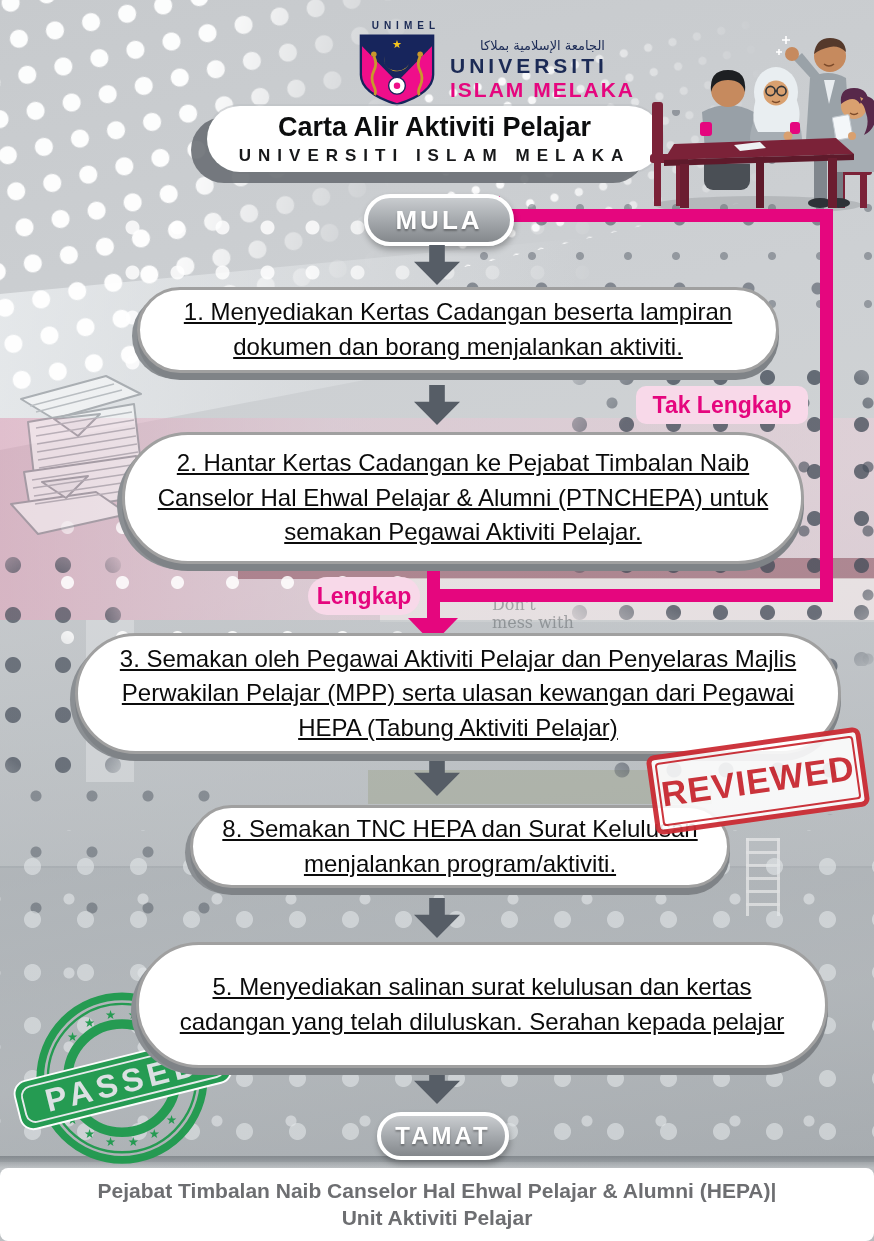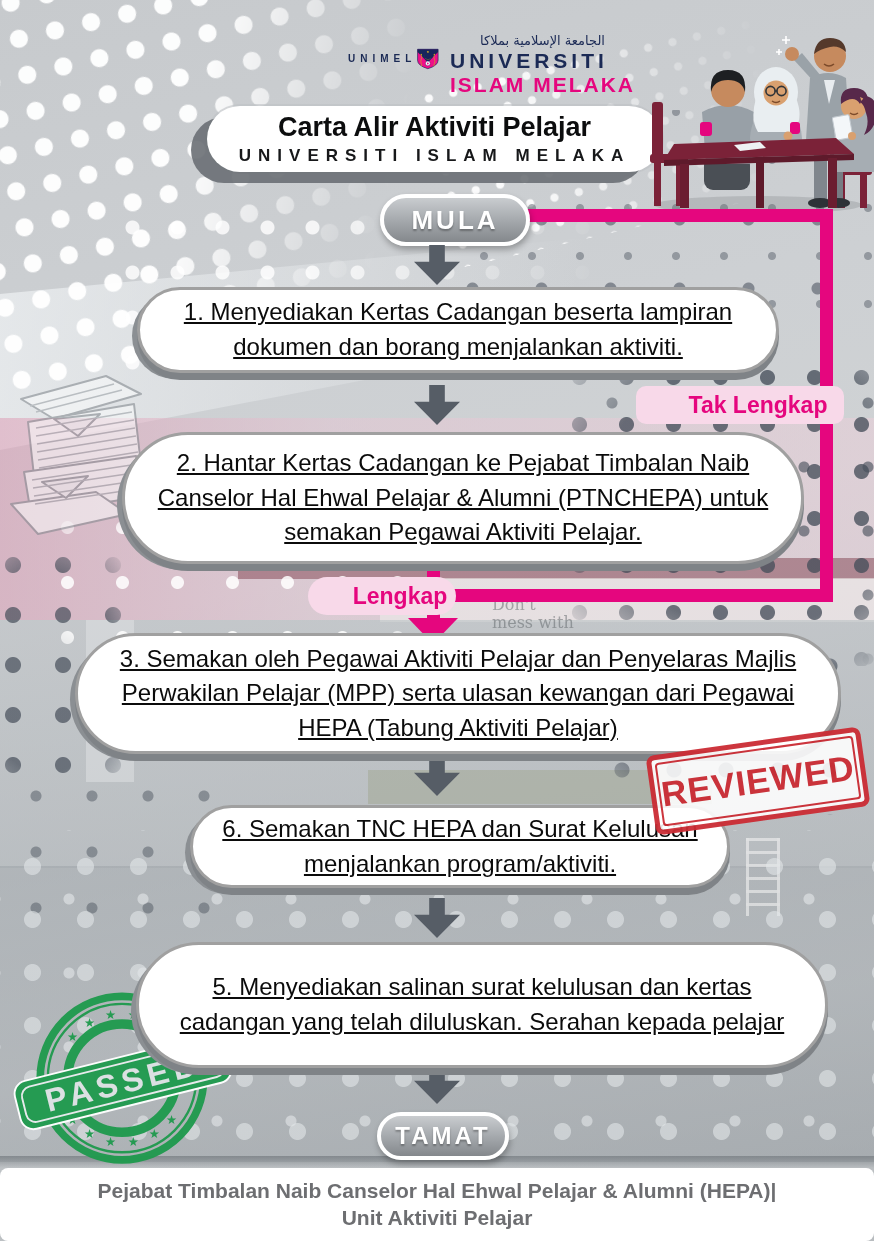--- a/index.html
+++ b/index.html
@@ -29,37 +29,37 @@
   .dl3{left:110px;top:205px;width:570px;height:165px;background-image:radial-gradient(circle,rgba(255,255,255,.8) 6.5px,transparent 7.5px);background-size:45px 45px;-webkit-mask-image:linear-gradient(100deg,#000 35%,transparent 85%);mask-image:linear-gradient(100deg,#000 35%,transparent 85%);}
   .dwm{left:40px;top:500px;width:400px;height:185px;background-image:radial-gradient(circle,rgba(255,255,255,.85) 6px,transparent 7px);background-size:55px 55px;-webkit-mask-image:radial-gradient(ellipse at 45% 50%,#000 55%,transparent 88%);mask-image:radial-gradient(ellipse at 45% 50%,#000 55%,transparent 88%);}
   .dd1{left:556px;top:354px;width:318px;height:312px;background-image:radial-gradient(circle,rgba(70,78,90,.78) 7px,transparent 8px),radial-gradient(circle,rgba(70,78,90,.62) 5px,transparent 6px);background-size:47px 47px,64px 64px;background-position:0 0,24px 17px;-webkit-mask-image:radial-gradient(ellipse at 62% 45%,#000 55%,transparent 88%);mask-image:radial-gradient(ellipse at 62% 45%,#000 55%,transparent 88%);}
   .dd2{left:596px;top:640px;width:278px;height:175px;background-image:radial-gradient(circle,rgba(70,78,90,.72) 7px,transparent 8px);background-size:52px 52px;-webkit-mask-image:radial-gradient(ellipse at 60% 50%,#000 55%,transparent 90%);mask-image:radial-gradient(ellipse at 60% 50%,#000 55%,transparent 90%);}
   .dd3{left:-12px;top:540px;width:145px;height:262px;background-image:radial-gradient(circle,rgba(70,78,90,.7) 7.5px,transparent 8.5px);background-size:50px 50px;-webkit-mask-image:radial-gradient(ellipse at 40% 50%,#000 55%,transparent 90%);mask-image:radial-gradient(ellipse at 40% 50%,#000 55%,transparent 90%);}
   .dd4{left:430px;top:110px;width:444px;height:235px;opacity:.85;background-image:radial-gradient(circle,rgba(70,78,90,.65) 5.5px,transparent 6.5px),radial-gradient(circle,rgba(70,78,90,.5) 3.5px,transparent 4.5px);background-size:69px 69px,48px 48px;background-position:8px 6px,30px 26px;}
   .dd5{left:8px;top:768px;width:210px;height:155px;background-image:radial-gradient(circle,rgba(80,88,98,.5) 5px,transparent 6px);background-size:56px 56px;}
   .dlb{left:0;top:830px;width:874px;height:330px;background-image:radial-gradient(circle,rgba(226,230,232,.6) 8px,transparent 9px),radial-gradient(circle,rgba(238,241,243,.5) 5px,transparent 6px);background-size:53px 53px,74px 74px;background-position:6px 10px,32px 32px;}
   
   .header{left:348px;top:20px;display:flex;gap:10px;z-index:3;}
-  .crest{display:flex;flex-direction:row;align-items:center;width:92px;}
+  .crest{display:flex;flex-direction:column;align-items:flex-end;width:92px;}
   .crest-acronym{font-size:10px;font-weight:bold;letter-spacing:5px;color:#1b2a55;margin-bottom:1px;}
   .wordmark{margin-top:14px;display:flex;flex-direction:column;line-height:1.15;justify-content:center;}
   .wm-arabic{font-family:"DejaVu Sans",sans-serif;font-size:13px;color:#1b2a55;text-align:center;}
   .wm-1{font-size:21px;font-weight:bold;letter-spacing:4px;color:#1b2a55;}
   .wm-2{font-size:21px;font-weight:bold;letter-spacing:2px;color:#e5067e;}
   .title-pill{left:207px;top:106px;width:455px;height:66px;background:#fff;border-radius:36px;box-shadow:-16px 11px 0 rgba(106,111,116,.9),0 0 0 2px rgba(190,193,196,.6);display:flex;flex-direction:column;align-items:center;justify-content:center;z-index:3;}
   .title-main{font-size:27px;font-weight:bold;color:#0c0d0e;line-height:1.15;}
   .title-sub{font-size:17px;font-weight:bold;letter-spacing:7px;color:#17181a;margin-top:2px;}
   
   .terminal{position:absolute;border-radius:26px;background:linear-gradient(180deg,#c9cccf 0%,#a9adb1 45%,#84888c 100%);border:4px solid #fff;color:#fff;font-weight:bold;letter-spacing:3px;display:flex;align-items:center;justify-content:center;z-index:7;box-shadow:1px 4px 6px rgba(0,0,0,.28);text-shadow:0 2px 2px rgba(0,0,0,.3);}
   .step{position:absolute;background:#fff;border:3px solid #a0a0a0;border-radius:999px;box-shadow:0 7px 0 #7f8387,-5px 6px 0 #8b8f93;display:flex;align-items:center;justify-content:center;text-align:center;font-size:24px;color:#0b0b0b;line-height:1.44;padding:0 18px;z-index:7;text-decoration:underline;}
   .flow-arrow{position:absolute;width:46px;height:40px;background:#565d66;clip-path:polygon(33% 0,67% 0,67% 42%,100% 42%,50% 100%,0 42%,33% 42%);z-index:7;}
   .pink-line{position:absolute;background:#e5067e;z-index:6;}
   .pink-arrow-left{position:absolute;width:36px;height:40px;background:#e5067e;clip-path:polygon(100% 0,100% 100%,0 50%);z-index:6;}
   .pink-arrow-down{position:absolute;width:50px;height:26px;background:#e5067e;clip-path:polygon(0 0,100% 0,50% 100%);z-index:6;}
-  .badge{position:absolute;background:#f8d9e9;color:#e5067e;font-weight:bold;font-size:23px;border-radius:10px;display:flex;align-items:center;justify-content:center;z-index:8;padding-left:36px;}
+  .badge{position:absolute;background:#f8d9e9;color:#e5067e;font-weight:bold;font-size:23px;border-radius:10px;display:flex;align-items:center;justify-content:center;z-index:8;}
   
   .reviewed{left:650px;top:741px;width:206px;height:70px;transform:rotate(-8deg);background:rgba(255,255,255,.93);border:5px solid #cb2c34;border-radius:8px;display:flex;z-index:8;opacity:.95;}
   .reviewed-inner{flex:1;margin:3px;border:2px solid #cb2c34;border-radius:4px;display:flex;align-items:center;justify-content:center;color:#cb2c34;font-weight:bold;font-size:35px;letter-spacing:1px;}
   .passed-svg{left:6px;top:978px;z-index:4;opacity:.96;}
   
   .footer{left:0;top:1168px;width:874px;height:73px;background:#fff;display:flex;flex-direction:column;align-items:center;justify-content:center;gap:3px;color:#6d6e71;font-weight:bold;font-size:21px;z-index:9;border-radius:8px;}
   .students{left:636px;top:16px;z-index:5;}
   .papers{left:6px;top:364px;opacity:.55;z-index:2;}
 </style>
 </head>
@@ -215,21 +215,21 @@
     </g>
   </svg>
 
   <div class="pink-line" style="left:497px;top:209px;width:330px;height:13px;"></div>
   <div class="pink-line" style="left:820px;top:209px;width:13px;height:393px;"></div>
   <div class="pink-line" style="left:433px;top:589px;width:400px;height:13px;"></div>
   <div class="pink-line" style="left:427px;top:558px;width:13px;height:62px;"></div>
   <div class="pink-arrow-left" style="left:464px;top:196px;"></div>
   <div class="pink-arrow-down" style="left:408px;top:618px;"></div>
 
-  <div class="terminal" style="left:380px;top:194px;width:142px;height:44px;font-size:26px;">
+  <div class="terminal" style="left:364px;top:194px;width:142px;height:44px;font-size:26px;">
     <span>MULA</span>
   </div>
   <div class="terminal" style="left:377px;top:1112px;width:124px;height:40px;font-size:24px;">
     <span>TAMAT</span>
   </div>
 
   <div class="flow-arrow" style="left:414px;top:245px;"></div>
   <div class="flow-arrow" style="left:414px;top:385px;"></div>
   <div class="flow-arrow" style="left:414px;top:756px;"></div>
   <div class="flow-arrow" style="left:414px;top:898px;"></div>
@@ -238,21 +238,21 @@
   <div class="step" style="left:137px;top:287px;width:600px;height:80px;">
     <span>1. Menyediakan Kertas Cadangan beserta lampiran dokumen dan borang menjalankan aktiviti.</span>
   </div>
   <div class="step" style="left:122px;top:432px;width:640px;height:126px;">
     <span>2. Hantar Kertas Cadangan ke Pejabat Timbalan Naib Canselor Hal Ehwal Pelajar &amp; Alumni (PTNCHEPA) untuk semakan Pegawai Aktiviti Pelajar.</span>
   </div>
   <div class="step" style="left:75px;top:633px;width:724px;height:115px;">
     <span>3. Semakan oleh Pegawai Aktiviti Pelajar dan Penyelaras Majlis Perwakilan Pelajar (MPP) serta ulasan kewangan dari Pegawai HEPA (Tabung Aktiviti Pelajar)</span>
   </div>
   <div class="step" style="left:190px;top:805px;width:498px;height:77px;">
-    <span>6. Semakan TNC HEPA dan Surat Kelulusan menjalankan program/aktiviti.</span>
+    <span>8. Semakan TNC HEPA dan Surat Kelulusan menjalankan program/aktiviti.</span>
   </div>
   <div class="step" style="left:136px;top:942px;width:650px;height:120px;">
     <span>5. Menyediakan salinan surat kelulusan dan kertas cadangan yang telah diluluskan. Serahan kepada pelajar</span>
   </div>
 
   <div class="badge" style="left:636px;top:386px;width:172px;height:38px;">
     <span>Tak Lengkap</span>
   </div>
   <div class="badge" style="left:308px;top:577px;width:112px;height:38px;border-radius:19px;">
     <span>Lengkap</span>

